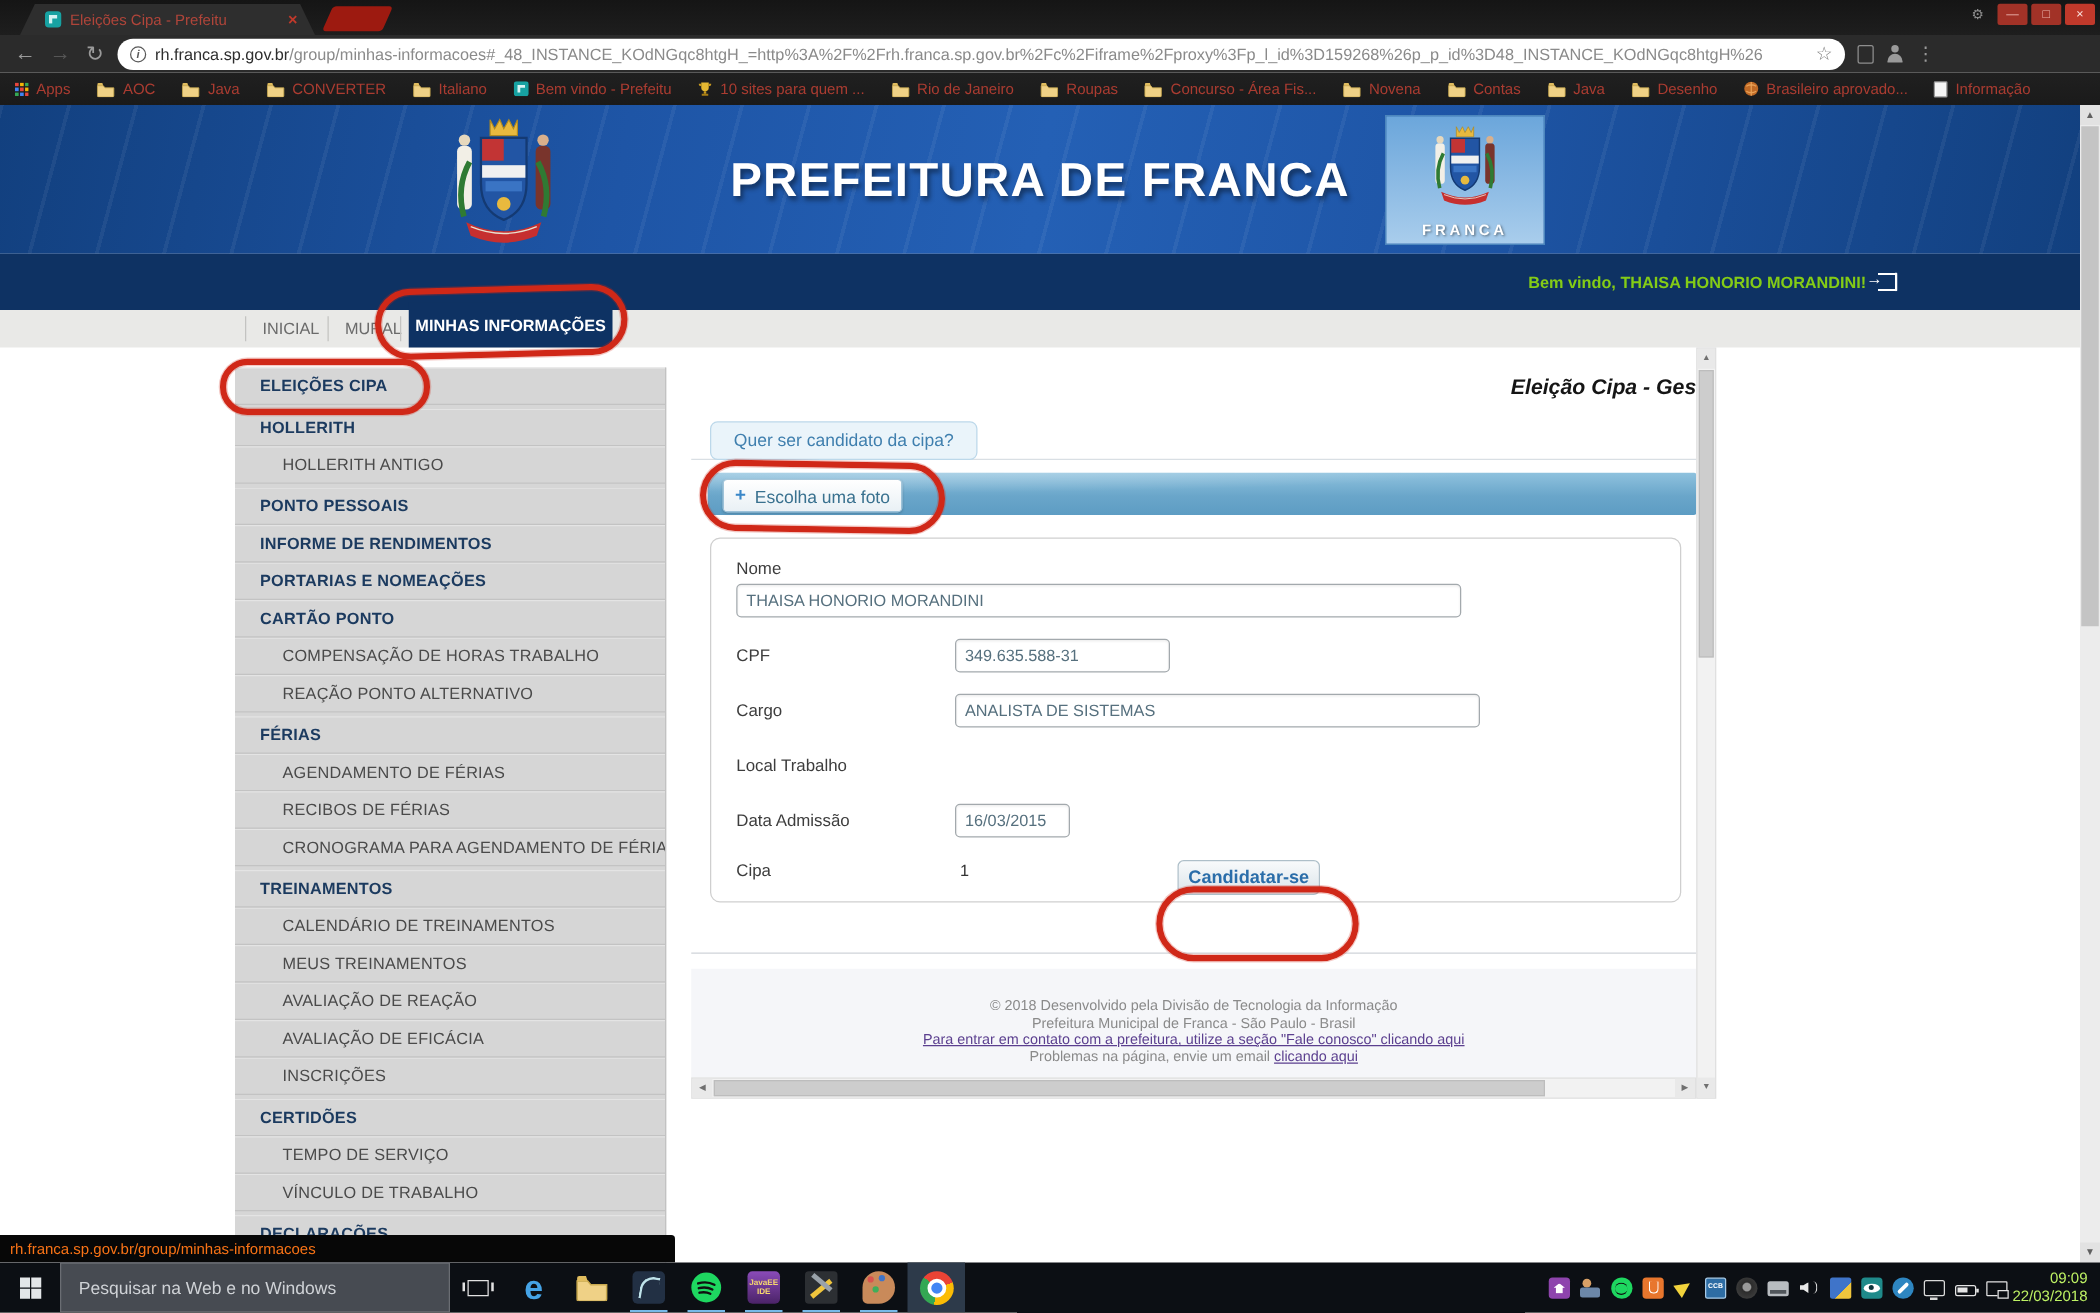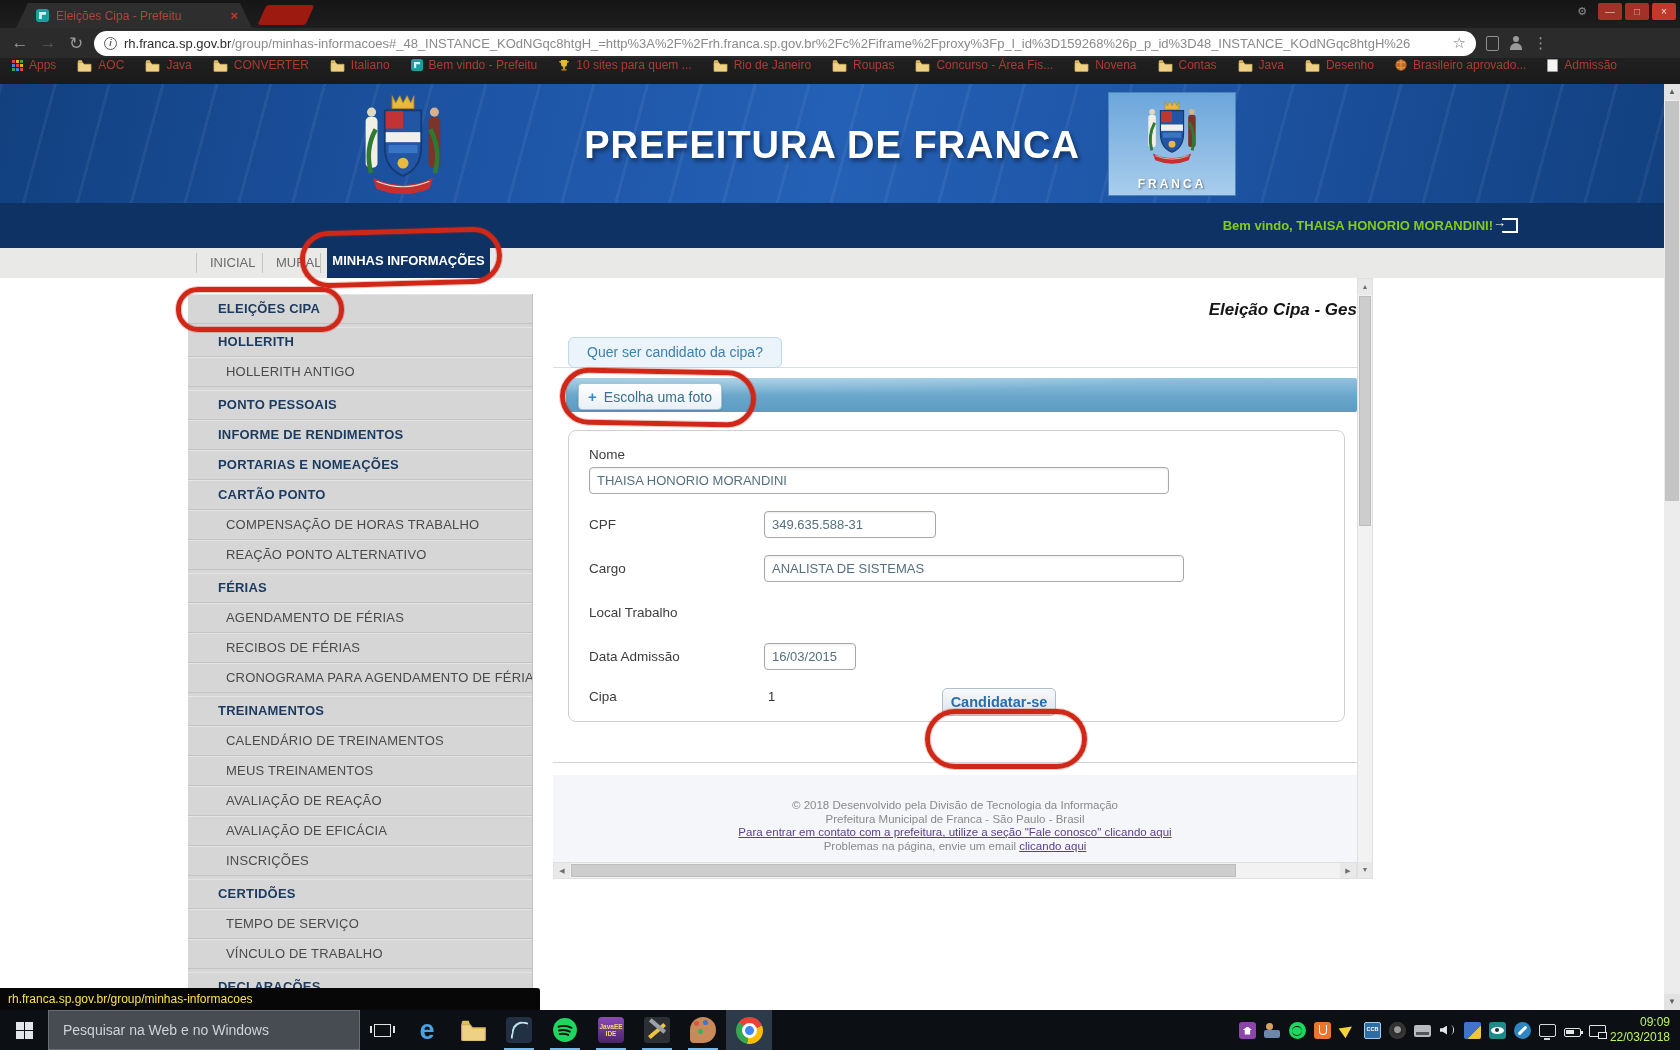--- a/index.html
+++ b/index.html
@@ -28,21 +28,21 @@
   .url-domain{color:#2d2d2d;font-size:13px;white-space:nowrap;}
   .url-rest{color:#8a8a8a;font-size:13px;white-space:nowrap;overflow:hidden;flex:1;}
   .star-ic{color:#777;font-size:15px;margin-left:8px;flex:none;}
   .nav-right{display:flex;align-items:center;margin-left:10px;gap:10px;}
   .pg-ic{width:13px;height:15px;border:1.5px solid #8f8f8f;border-radius:2px;}
   .person-ic{width:14px;height:14px;position:relative;}
   .person-ic::before{content:"";position:absolute;left:4px;top:0;width:6px;height:6px;border-radius:50%;background:#9a9a9a;}
   .person-ic::after{content:"";position:absolute;left:1px;top:7px;width:12px;height:7px;border-radius:6px 6px 0 0;background:#9a9a9a;}
   .menu-ic{color:#9a9a9a;font-size:15px;}
 
-  .bookmarks{position:absolute;left:0;top:58px;width:1680px;height:26px;background:linear-gradient(#202020,#1a1a1a);display:flex;align-items:flex-start;gap:21px;padding:0 12px;overflow:hidden;}
+  .bookmarks{position:absolute;left:0;top:58px;width:1680px;height:26px;background:linear-gradient(#202020,#1a1a1a);display:flex;align-items:center;gap:21px;padding:0 12px;overflow:hidden;}
   .bm{display:flex;align-items:center;gap:6px;flex:none;}
   .bm-label{color:#ab3c31;font-size:12px;white-space:nowrap;}
   .bm-ic{width:15px;height:13px;flex:none;}
   .ic-page{width:11px;height:13px;background:#f5f5f5;border:1px solid #999;border-radius:1px;}
 
   
   .page{position:absolute;left:0;top:84px;width:1664px;height:926px;background:#fff;overflow:hidden;}
   .site-header{position:absolute;left:0;top:0;width:1664px;height:119px;
     background:linear-gradient(100deg,#12407f 0%,#1e55a6 30%,#2460b5 50%,#1e55a6 70%,#12407f 100%);}
   .site-header::after{content:"";position:absolute;inset:0;
@@ -60,21 +60,21 @@
   .logout-ic span{position:absolute;left:-9px;top:-5px;color:#fff;font-size:13px;font-weight:700;}
 
   .tabrow{position:absolute;left:0;top:164px;width:1664px;height:30px;background:#e9e9e7;}
   .ptab{position:absolute;top:0;height:30px;line-height:30px;color:#6b6b6b;font-size:13px;}
   .ptab-sep{position:absolute;top:5px;height:20px;width:1px;background:#c3c3c1;}
   .ptab-active{position:absolute;left:327px;top:-6px;width:163px;height:36px;background:#0e3263;color:#fff;font-size:13px;font-weight:700;text-align:center;line-height:38px;z-index:3;}
 
   
   .sidebar{position:absolute;left:188px;top:210px;width:345px;height:716px;background:#d6d6d6;border-right:1px solid #c2c2c2;}
   .sb-row{height:30px;line-height:30px;border-bottom:1px solid #c3c3c3;box-shadow:inset 0 1px 0 #e4e4e4;font-size:13px;letter-spacing:.2px;white-space:nowrap;overflow:hidden;}
-  .sb-main{padding-left:30px;font-weight:700;color:#1b3a5f;}
+  .sb-main{padding-left:20px;font-weight:700;color:#1b3a5f;}
   .sb-sub{padding-left:38px;color:#4a4a4a;}
   .sb-gap{margin-top:3px;}
 
   
   .main-title{position:absolute;right:307px;top:216px;font-size:17px;font-style:italic;font-weight:700;color:#151515;white-space:nowrap;}
   .section-tab{position:absolute;left:568px;top:253px;width:214px;height:31px;background:#eaf4fa;border:1px solid #bcd8ea;border-radius:6px;color:#3f7fae;font-size:14px;text-align:center;line-height:29px;z-index:2;}
   .content-topline{position:absolute;left:553px;top:283px;width:804px;height:0;border-top:1px solid #d9dfe4;}
   .bluebar{position:absolute;left:566px;top:294px;width:791px;height:34px;border-radius:2px;
     background:radial-gradient(130% 160% at 18% -40%,rgba(255,255,255,.5),rgba(255,255,255,0) 55%),linear-gradient(#8fc2de,#6aa6ca 55%,#5d9cc3);}
   .photo-btn{position:absolute;left:578px;top:299px;width:144px;height:27px;background:linear-gradient(#ffffff,#e9f0f5);border:1px solid #a5c6da;border-radius:4px;display:flex;align-items:center;justify-content:center;gap:7px;box-shadow:0 1px 2px rgba(0,0,0,.15);}
@@ -95,21 +95,21 @@
   .hscroll{position:absolute;left:553px;top:778px;width:804px;height:17px;background:#f2f2f2;border:1px solid #e0e0e0;}
   .hs-btn{position:absolute;top:0;width:16px;height:15px;background:#e9e9e9;color:#707070;font-size:7px;text-align:center;line-height:15px;}
   .hs-thumb{position:absolute;left:17px;top:1px;width:665px;height:13px;background:#cdcdcd;border:1px solid #bdbdbd;}
   .vscroll{position:absolute;left:1357px;top:194px;width:16px;height:601px;background:#f2f2f2;border:1px solid #e0e0e0;}
   .vs-btn{position:absolute;left:0;width:14px;height:16px;background:#e9e9e9;color:#707070;font-size:7px;text-align:center;line-height:16px;}
   .vs-thumb{position:absolute;left:1px;top:17px;width:12px;height:230px;background:#cdcdcd;border:1px solid #bdbdbd;}
   .brscroll{position:absolute;left:1664px;top:84px;width:16px;height:926px;background:#ececec;}
   .br-btn{position:absolute;left:0;width:16px;height:16px;color:#606060;font-size:8px;text-align:center;line-height:16px;background:#e2e2e2;}
   .br-thumb{position:absolute;left:1px;top:17px;width:14px;height:400px;background:#c4c4c4;}
 
-  .status-bubble{position:absolute;left:0;top:904px;width:540px;height:22px;background:#070707;border-top-right-radius:3px;color:#fde047;font-size:12px;line-height:22px;padding-left:8px;white-space:nowrap;overflow:hidden;}
+  .status-bubble{position:absolute;left:0;top:904px;width:540px;height:22px;background:#070707;border-top-right-radius:3px;color:#f97316;font-size:12px;line-height:22px;padding-left:8px;white-space:nowrap;overflow:hidden;}
 
   
   .taskbar{position:absolute;left:0;top:1010px;width:1680px;height:40px;background:#0c0f14;display:flex;align-items:center;}
   .start-btn{width:48px;height:40px;display:flex;align-items:center;justify-content:center;flex:none;}
   .win-logo{width:17px;height:17px;display:grid;grid-template-columns:8px 8px;grid-template-rows:8px 8px;gap:1px;}
   .win-logo span{background:#e3e6e8;}
   .tb-search{width:312px;height:40px;background:#474b52;border:1px solid #6a6d73;color:#cfd2d6;font-size:14px;line-height:38px;padding-left:14px;flex:none;white-space:nowrap;overflow:hidden;}
   .taskview{width:44px;height:40px;display:flex;align-items:center;justify-content:center;flex:none;}
   .tv-ic{width:17px;height:13px;border:1.6px solid #e2e2e2;position:relative;}
   .tv-ic::before{content:"";position:absolute;left:-5px;top:1px;width:2px;height:7px;background:#e2e2e2;}
@@ -345,21 +345,21 @@
         <span class="bm-label">Desenho</span>
       </span>
     <span class="bm">
         <svg class="bm-ic" style="width:12px;height:12px">
           <use href="#sym-globe"></use>
         </svg>
         <span class="bm-label">Brasileiro aprovado...</span>
       </span>
     <span class="bm">
         <span class="ic-page"></span>
-        <span class="bm-label">Admissão</span>
+        <span class="bm-label">Informação</span>
       </span>
   </div>
 
   <div class="page">
 
     <div class="site-header">
       <svg class="coat" viewBox="0 0 90 120">
           <use href="#sym-coat"></use>
         </svg>
       <div class="site-title">PREFEITURA DE FRANCA</div>

